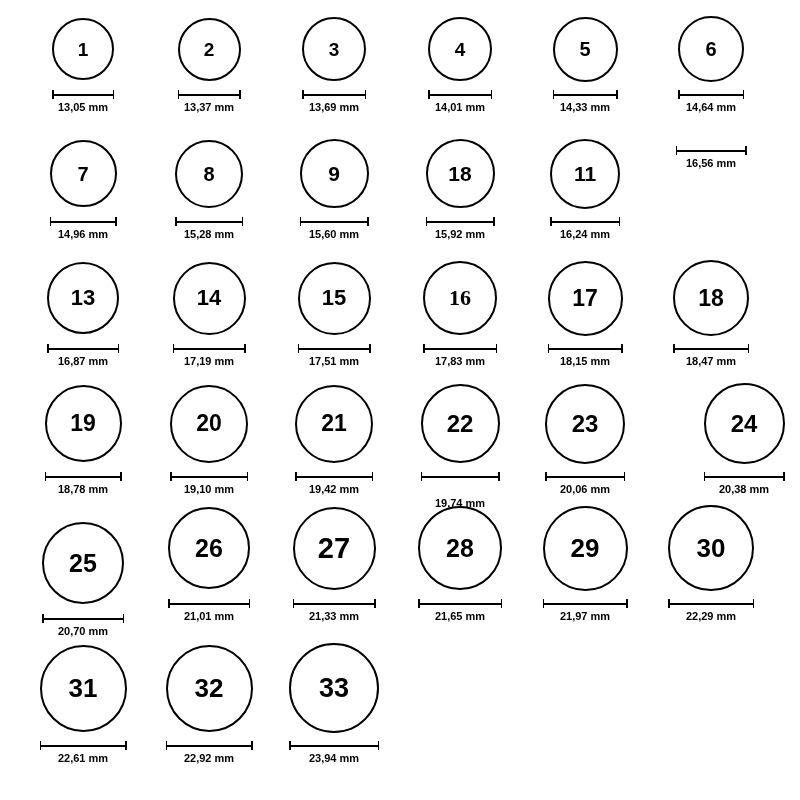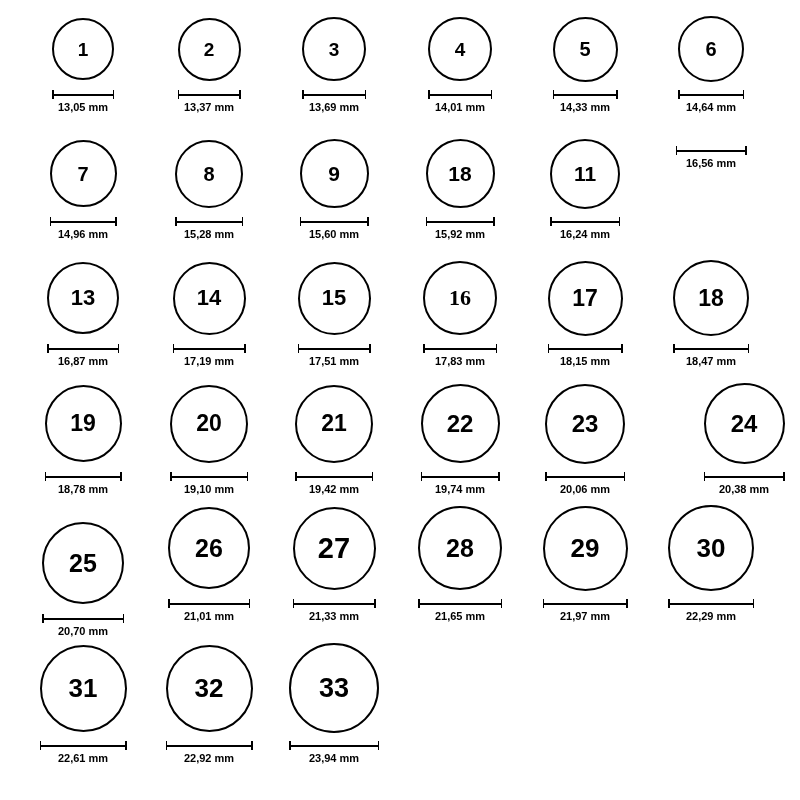--- a/index.html
+++ b/index.html
@@ -347,21 +347,21 @@
           <div class="tick left"></div>
           <div class="tick right"></div>
         </div>
         <div class="ring-label">19,42 mm</div>
       </div>
     </div>
     <div class="ring-cell" style="width: 120px; left: 400px; top: 384px;">
       <div class="ring-circle" style="width: 79px; height: 79px;">
         <span class="ring-number" style="font-size: 24px;">22</span>
       </div>
-      <div class="ring-measure" style="margin-top: 9px;">
+      <div class="ring-measure" style="margin-top: 9px; gap: 14px;">
         <div class="caliper" style="width: 79px;">
           <div class="bar"></div>
           <div class="tick left"></div>
           <div class="tick right"></div>
         </div>
         <div class="ring-label">19,74 mm</div>
       </div>
     </div>
     <div class="ring-cell" style="width: 120px; left: 525px; top: 383.5px;">
       <div class="ring-circle" style="width: 80px; height: 80px;">

